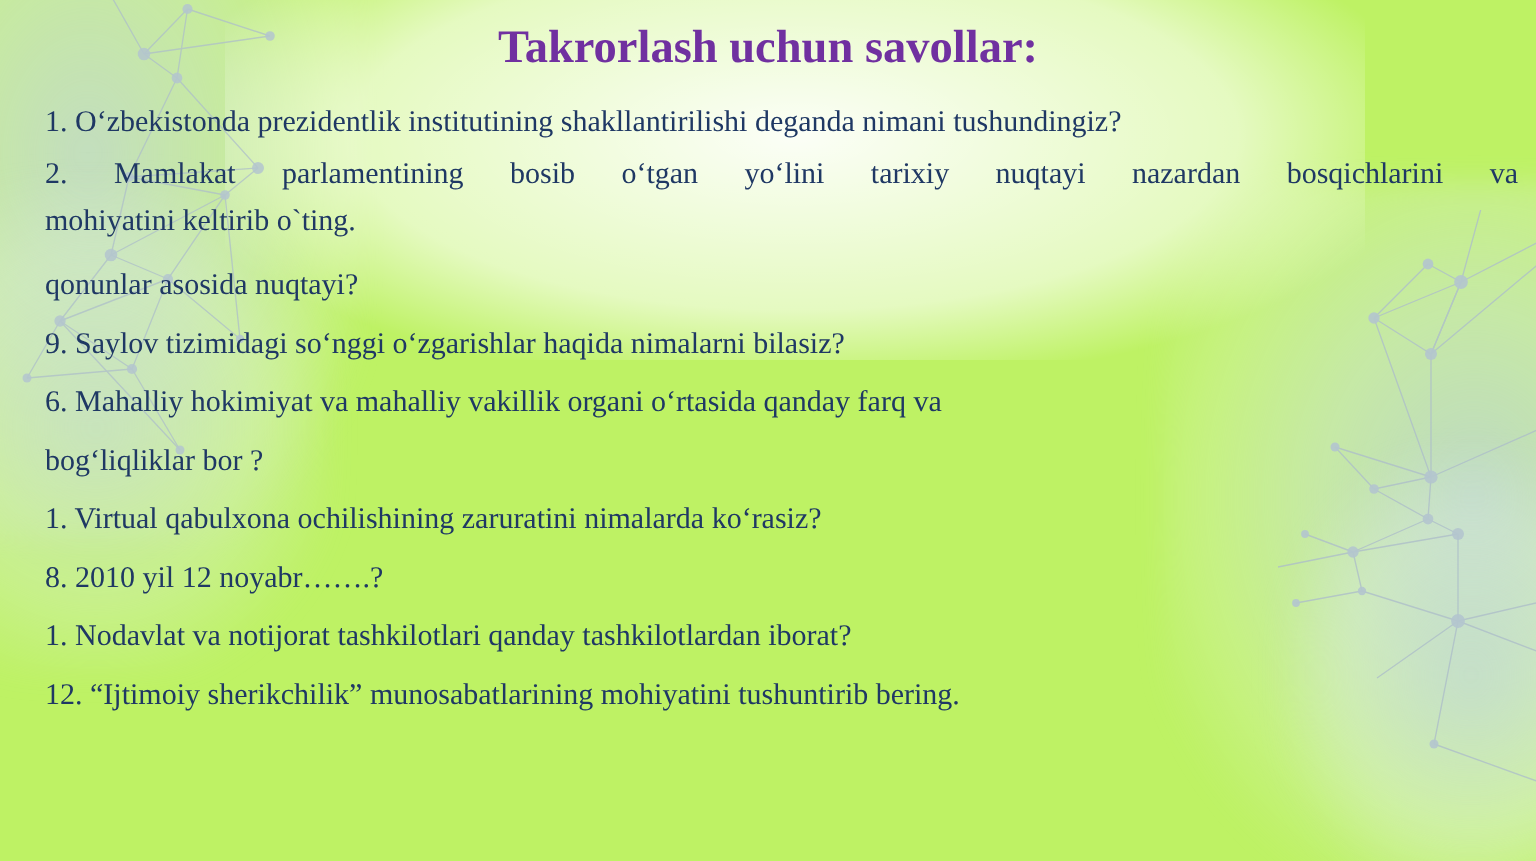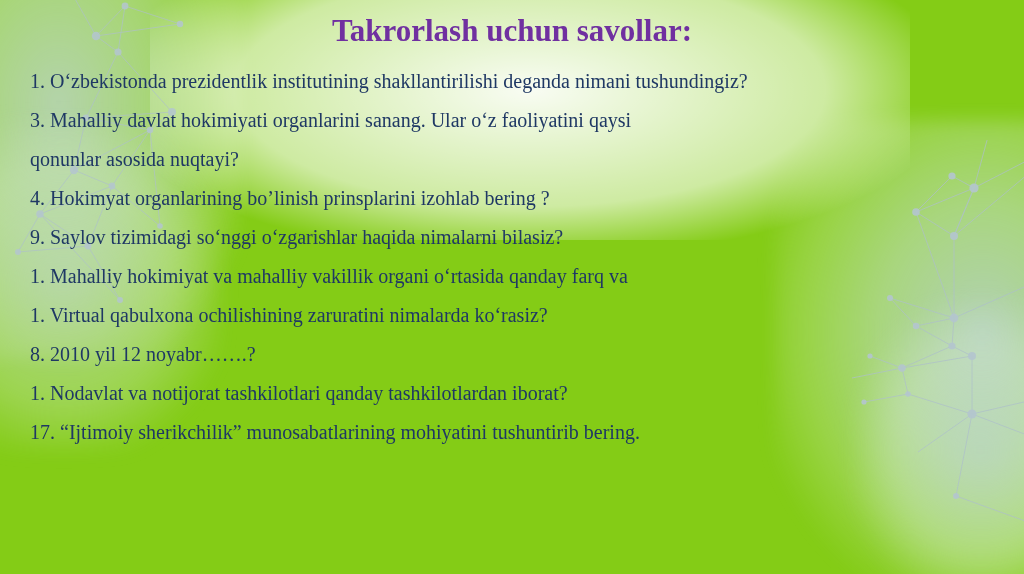--- a/index.html
+++ b/index.html
@@ -14,21 +14,21 @@
     font-family: "Liberation Serif", "DejaVu Serif", serif;
     position: relative;
   }
 
   .slide {
     position: absolute;
     inset: 0;
     width: 1024px;
     height: 574px;
     overflow: hidden;
-    background: #84cc16;
+    background: #bef264;
   }
 
   
   .bg-layer {
     position: absolute;
     inset: 0;
     pointer-events: none;
   }
   .wash-left {
     position: absolute;
@@ -266,33 +266,34 @@
   </svg>
 
   <div class="content">
 
     <div class="title">Takrorlash uchun savollar:</div>
 
     <div class="body-list">
 
       <div class="q q-line">1. O‘zbekistonda prezidentlik institutining shakllantirilishi deganda nimani tushundingiz?</div>
 
-
-      <div class="q q-line">3. Mahalliy davlat hokimiyati organlarini sanang. Ular o‘z faoliyatini qaysi</div>
+      <div class="q q-just">2. Mamlakat parlamentining bosib o‘tgan yo‘lini tarixiy nuqtayi nazardan bosqichlarini va</div>
+      <div class="q q-just-last">mohiyatini keltirib o`ting.</div>
+
       <div class="q q-line">qonunlar asosida nuqtayi?</div>
 
-      <div class="q q-line">4. Hokimyat organlarining bo’linish prinsplarini izohlab bering ?</div>
 
       <div class="q q-line">9. Saylov tizimidagi so‘nggi o‘zgarishlar haqida nimalarni bilasiz?</div>
 
-      <div class="q q-line">1. Mahalliy hokimiyat va mahalliy vakillik organi o‘rtasida qanday farq va</div>
+      <div class="q q-line">6. Mahalliy hokimiyat va mahalliy vakillik organi o‘rtasida qanday farq va</div>
+      <div class="q q-line">bog‘liqliklar bor ?</div>
 
       <div class="q q-line">1. Virtual qabulxona ochilishining zaruratini nimalarda ko‘rasiz?</div>
 
       <div class="q q-line">8. 2010 yil 12 noyabr…….?</div>
 
       <div class="q q-line">1. Nodavlat va notijorat tashkilotlari qanday tashkilotlardan iborat?</div>
 
-      <div class="q q-line">17. “Ijtimoiy sherikchilik” munosabatlarining mohiyatini tushuntirib bering.</div>
+      <div class="q q-line">12. “Ijtimoiy sherikchilik” munosabatlarining mohiyatini tushuntirib bering.</div>
 
     </div>
   </div>
 </div>
 
 </body></html>

